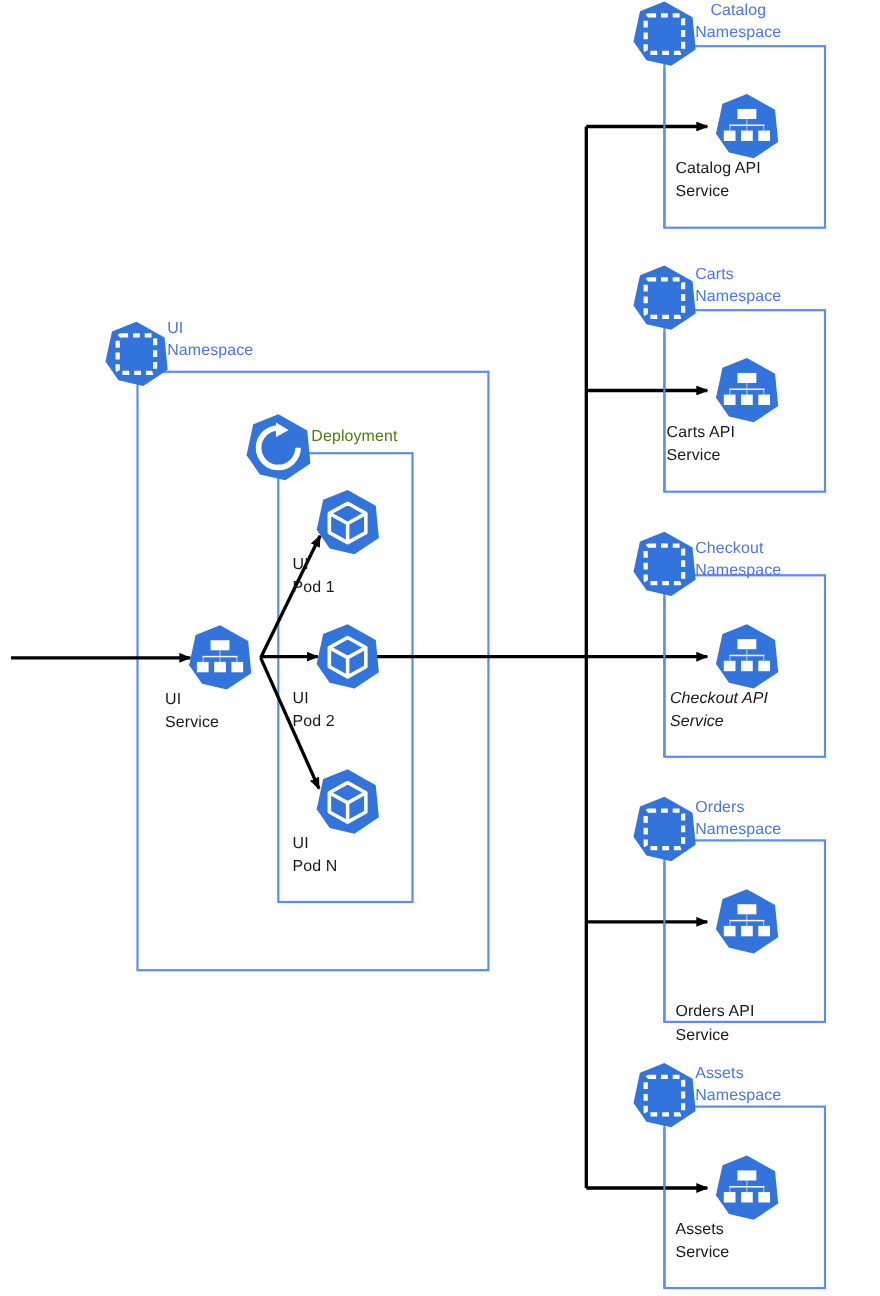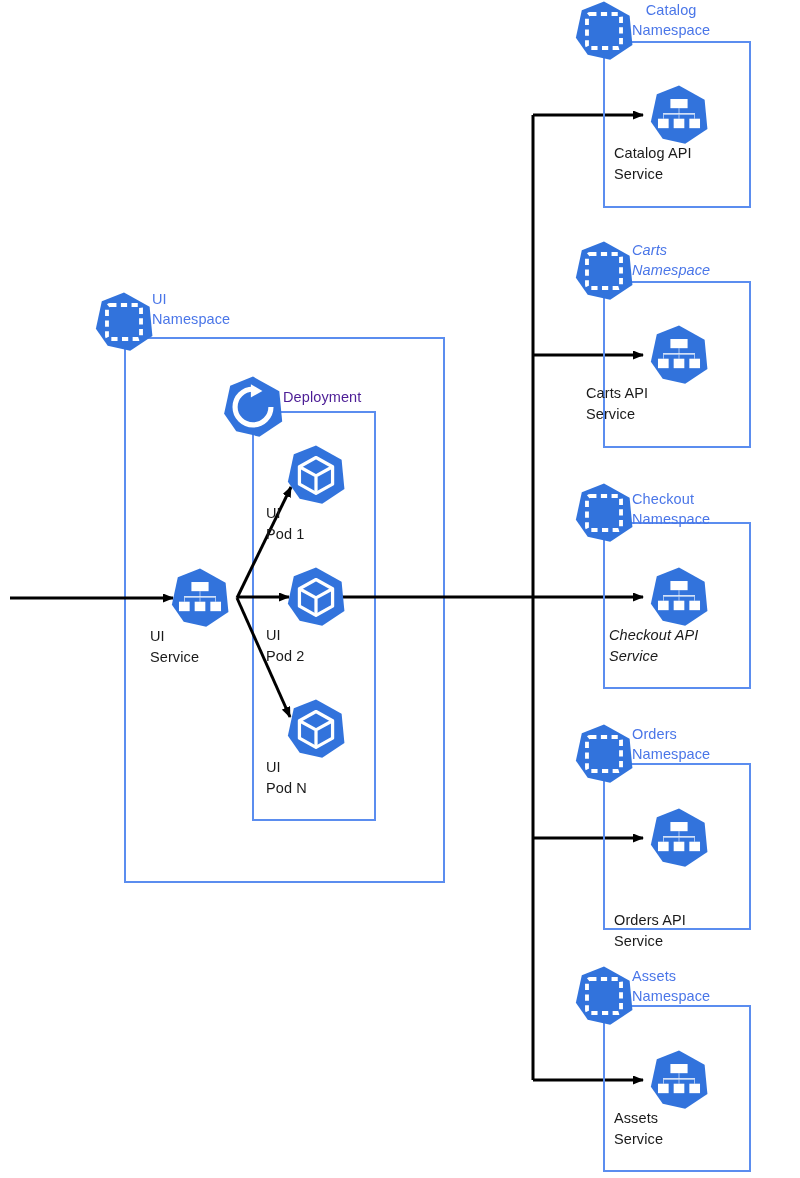--- a/index.html
+++ b/index.html
@@ -36,21 +36,21 @@
     position: absolute;
     color: #1a1a1a;
     font-size: 14.5px;
     line-height: 21px;
     text-align: left;
     white-space: pre-line;
     letter-spacing: 0.1px;
   }
   .dep-label {
     position: absolute;
-    color: #4c1d95;
+    color: #4d7c0f;
     font-size: 14.5px;
     line-height: 20px;
     letter-spacing: 0.1px;
   }
 </style>
 </head>
 <body>
 
 <div id="canvas">
 
@@ -229,23 +229,23 @@
   <div class="node-label" style="left:266px; top:625px; width:100px;">UI
 Pod 2</div>
   <div class="node-label" style="left:266px; top:757px; width:100px;">UI
 Pod N</div>
 
   <div class="ns-label" style="left:632px; top:0px;text-align:center;">Catalog
 Namespace</div>
   <div class="node-label" style="left:614px; top:143px; width:130px;">Catalog API
 Service</div>
 
-  <div class="ns-label" style="left:632px; top:240px;font-style:italic;">Carts
-Namespace</div>
-  <div class="node-label" style="left:586px; top:383px; width:130px;">Carts API
+  <div class="ns-label" style="left:632px; top:240px;">Carts
+Namespace</div>
+  <div class="node-label" style="left:606px; top:383px; width:130px;">Carts API
 Service</div>
 
   <div class="ns-label" style="left:632px; top:489px;">Checkout
 Namespace</div>
   <div class="node-label" style="left:609px; top:625px; width:140px;font-style:italic;">Checkout API
 Service</div>
 
   <div class="ns-label" style="left:632px; top:724px;">Orders
 Namespace</div>
   <div class="node-label" style="left:614px; top:866px; width:130px;margin-top:44px;">Orders API

